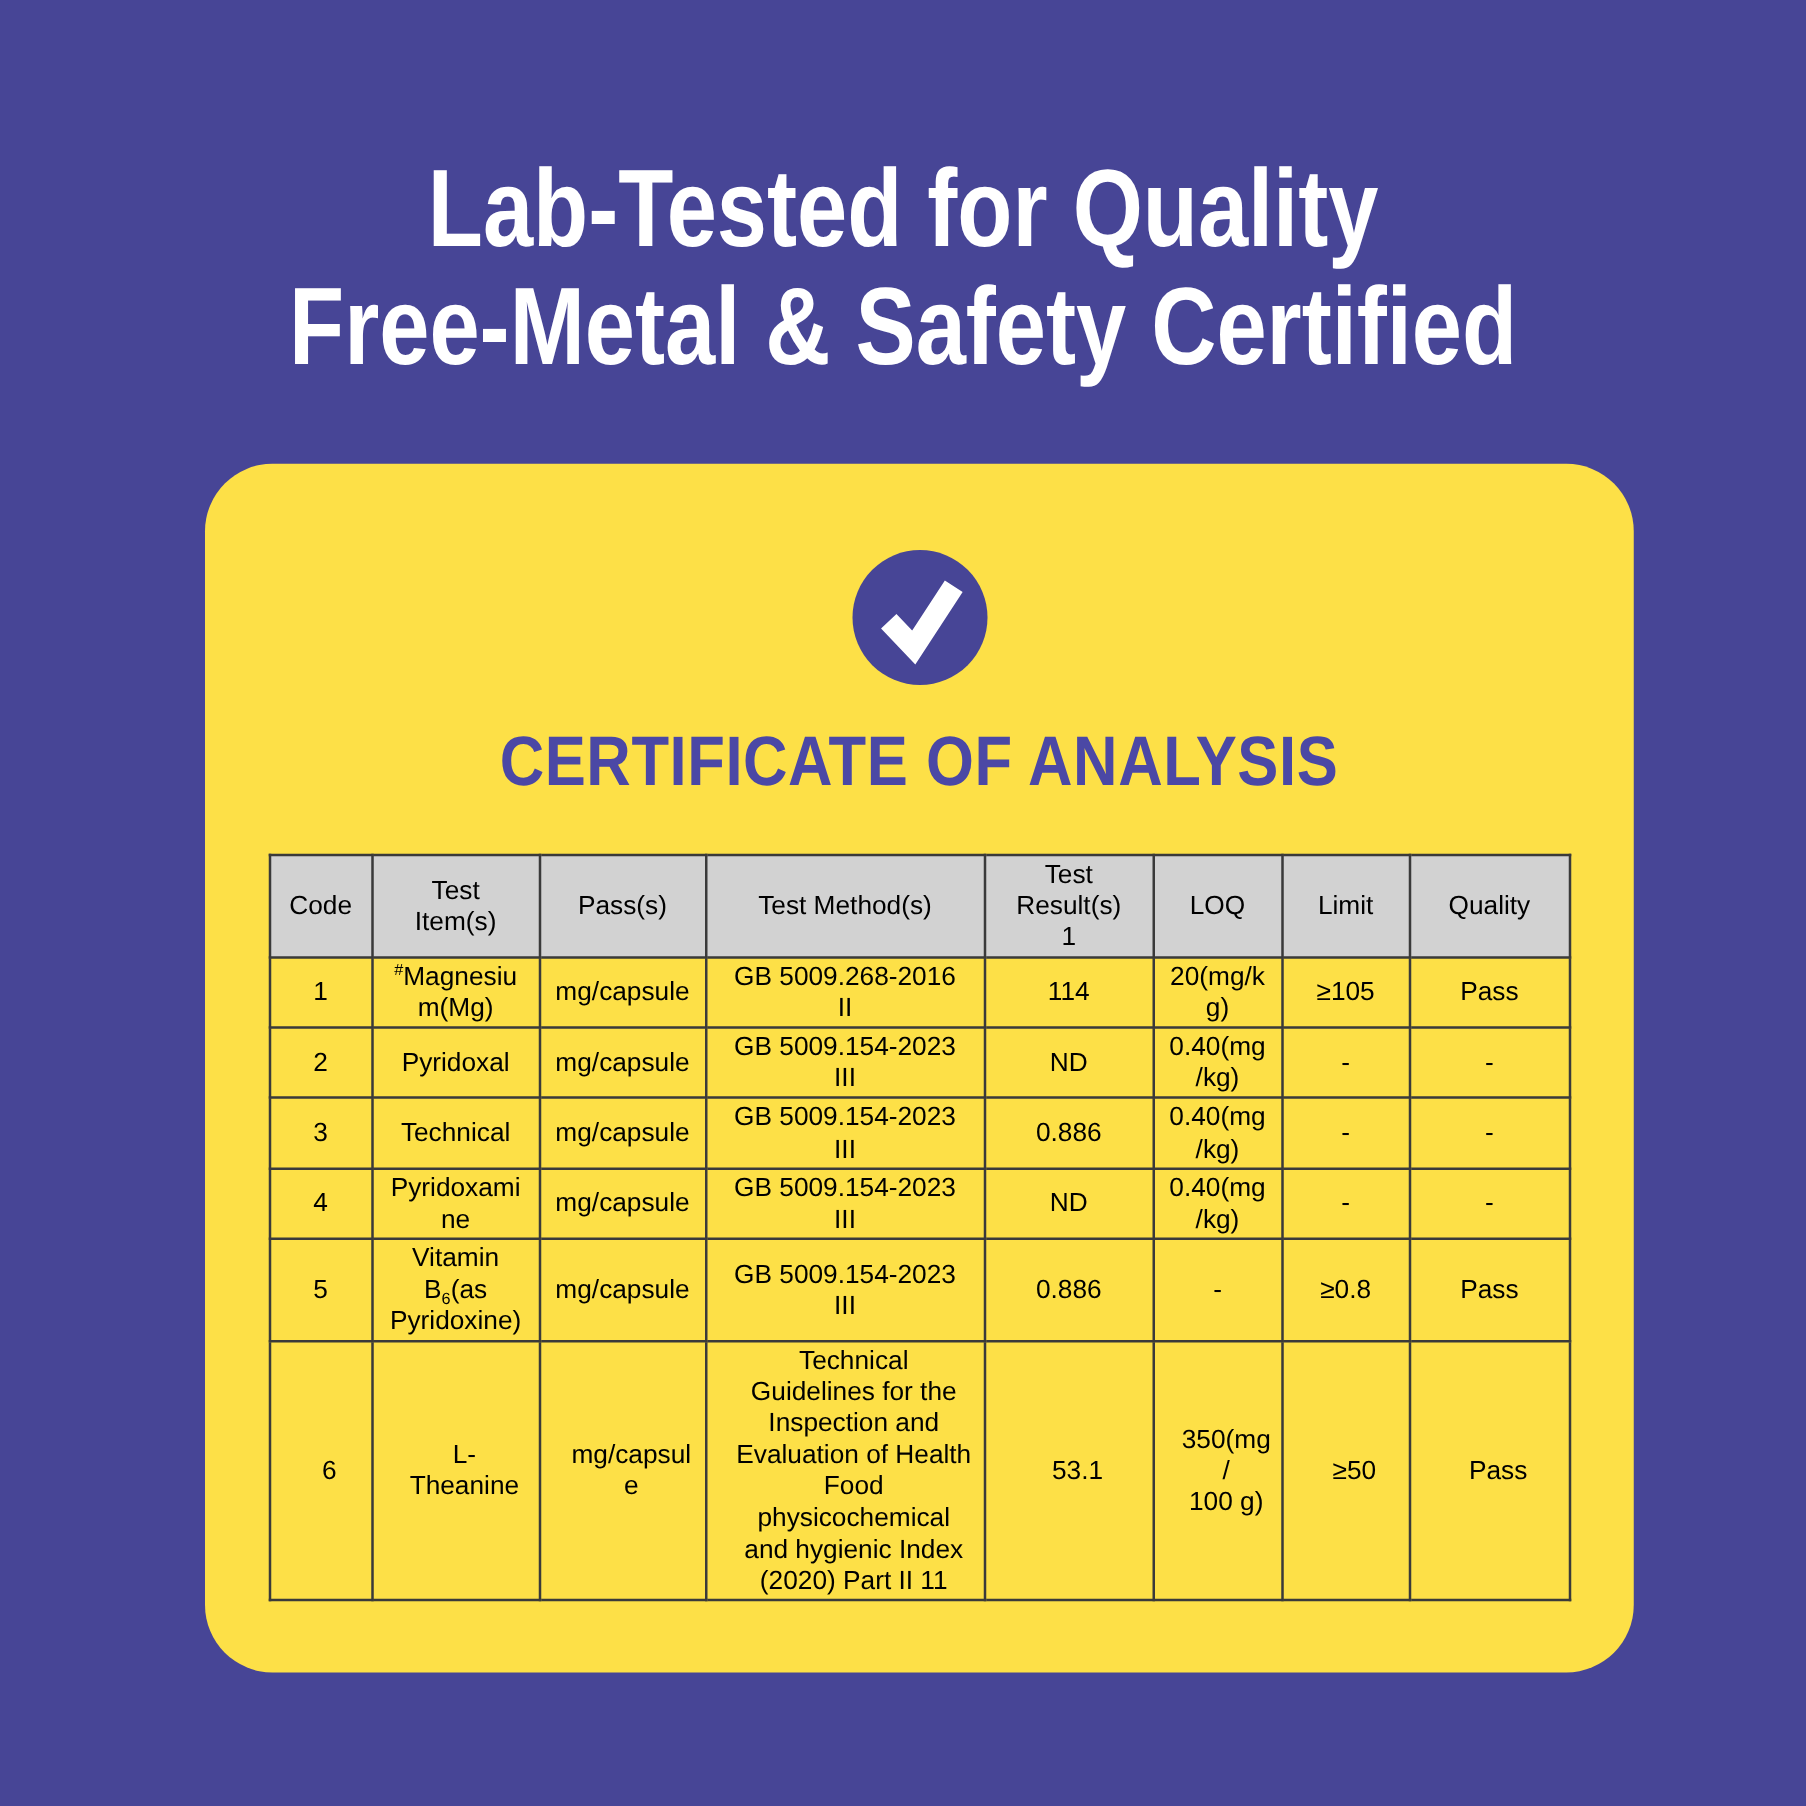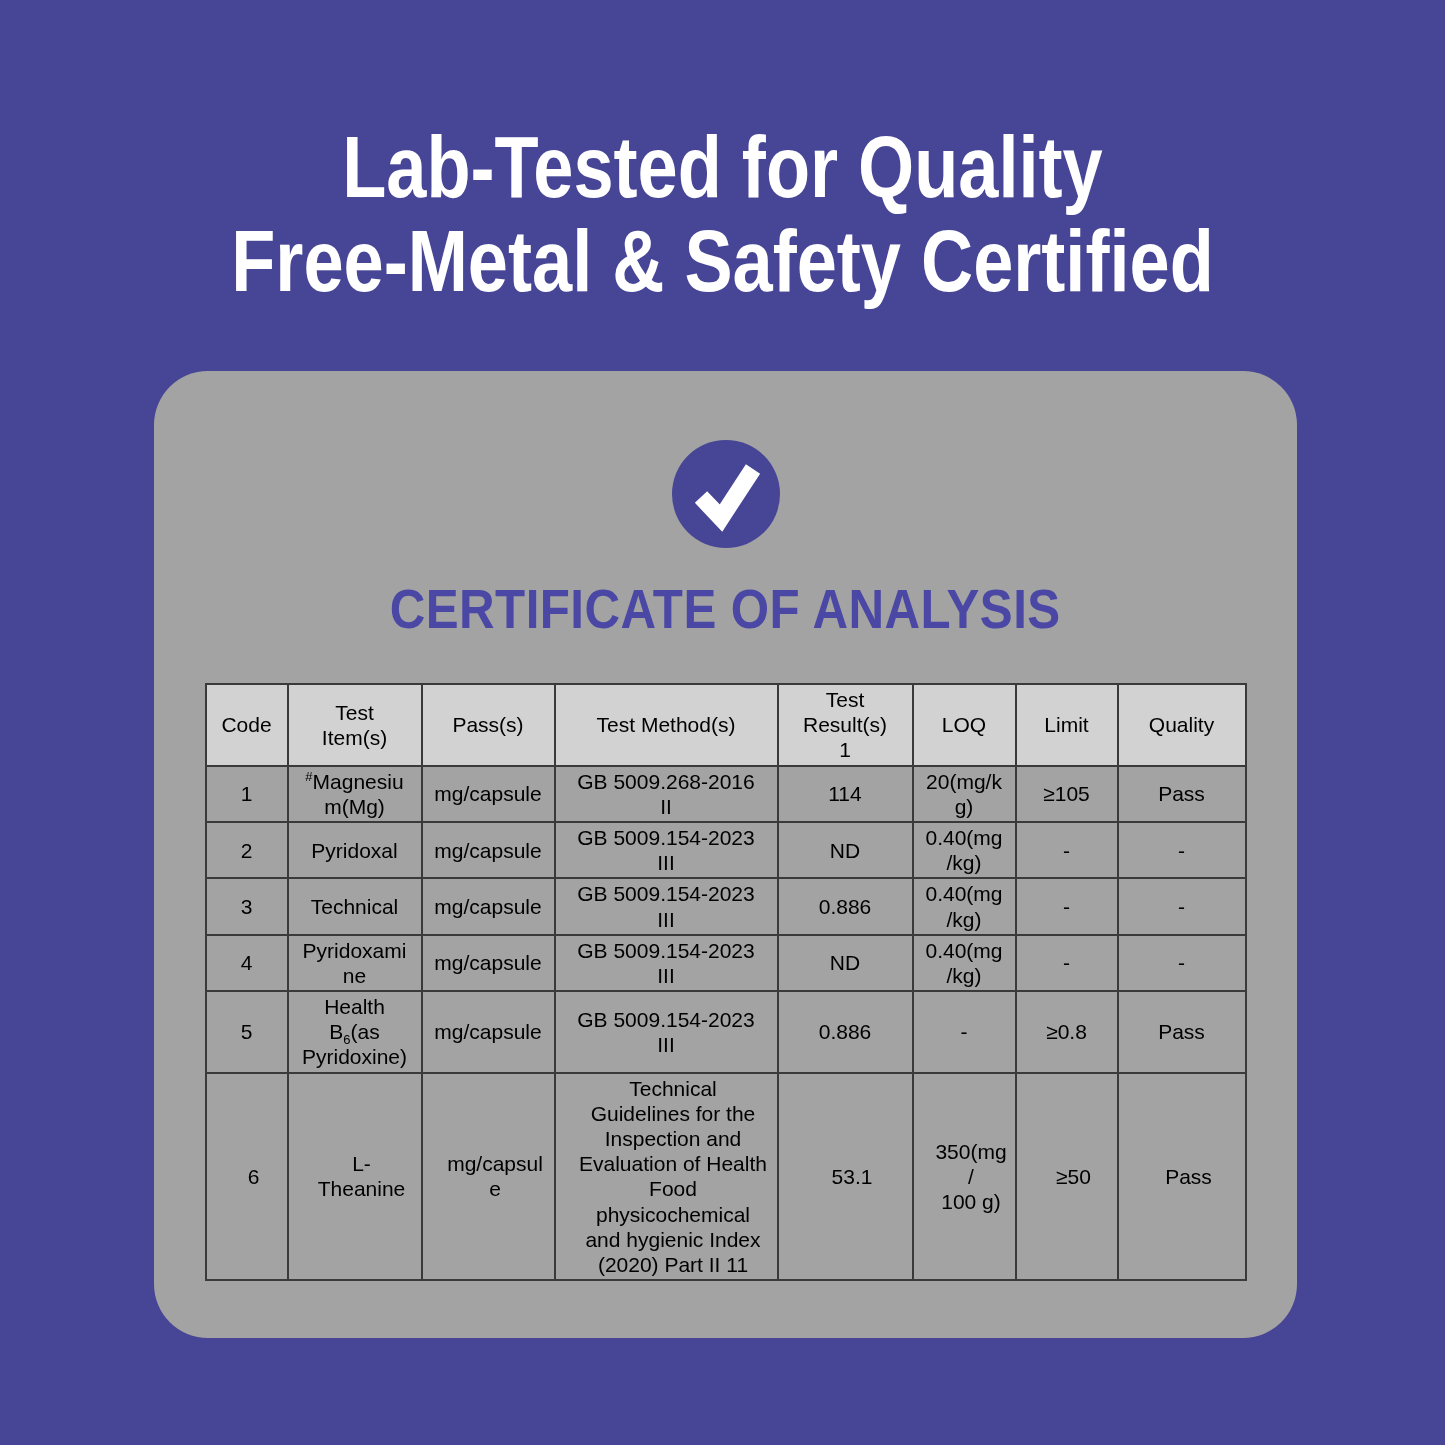--- a/index.html
+++ b/index.html
@@ -24,23 +24,23 @@
   .heading-line{
     font-size:88px;
     font-weight:bold;
     line-height:1.07;
     white-space:nowrap;
     letter-spacing:0;
   }
   
   .card{
     position:absolute;
-    left:154px;top:371px;
+    left:164px;top:371px;
     width:1143px;height:967px;
-    background:#a3a3a3;
+    background:#fde047;
     border-radius:54px;
   }
   .check-badge{
     width:108px;height:108px;
     border-radius:50%;
     background:#474596;
     margin:69px auto 0 auto;
     display:flex;align-items:center;justify-content:center;
   }
   .cert-title-wrap{
@@ -183,21 +183,21 @@
           <td>GB 5009.154-2023
 III</td>
           <td>ND</td>
           <td>0.40(mg
 /kg)</td>
           <td>-</td>
           <td>-</td>
         </tr>
         <tr class="rh-5">
           <td>5</td>
-          <td><span>Health
+          <td><span>Vitamin
 B</span><span class="sub">6</span><span>(as
 Pyridoxine)</span></td>
           <td>mg/capsule</td>
           <td>GB 5009.154-2023
 III</td>
           <td>0.886</td>
           <td>-</td>
           <td>≥0.8</td>
           <td>Pass</td>
         </tr>

